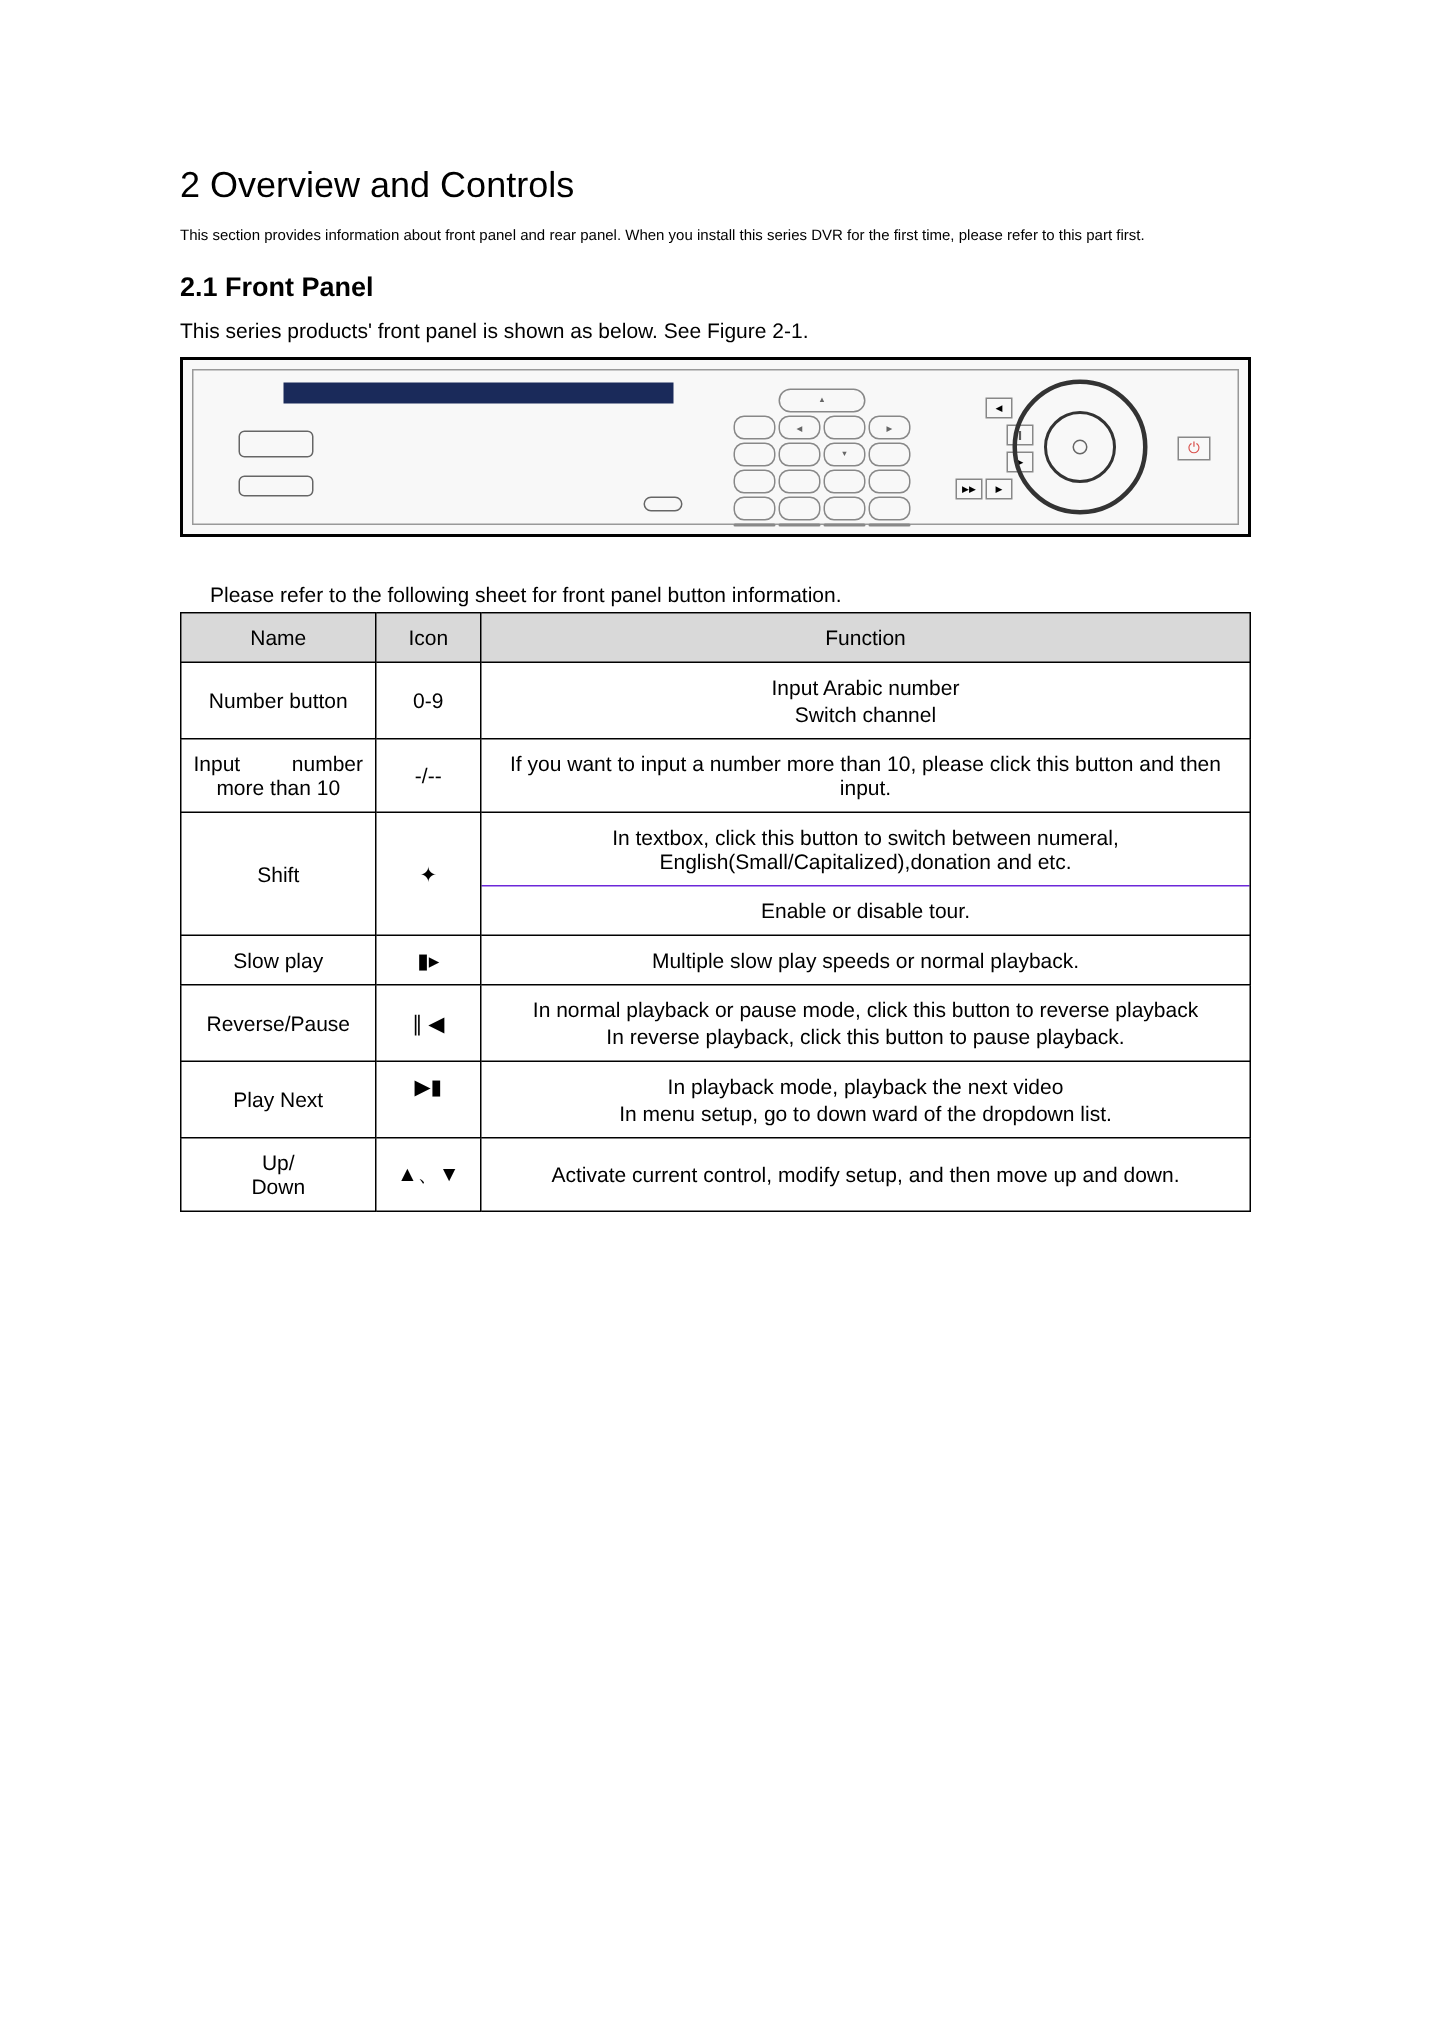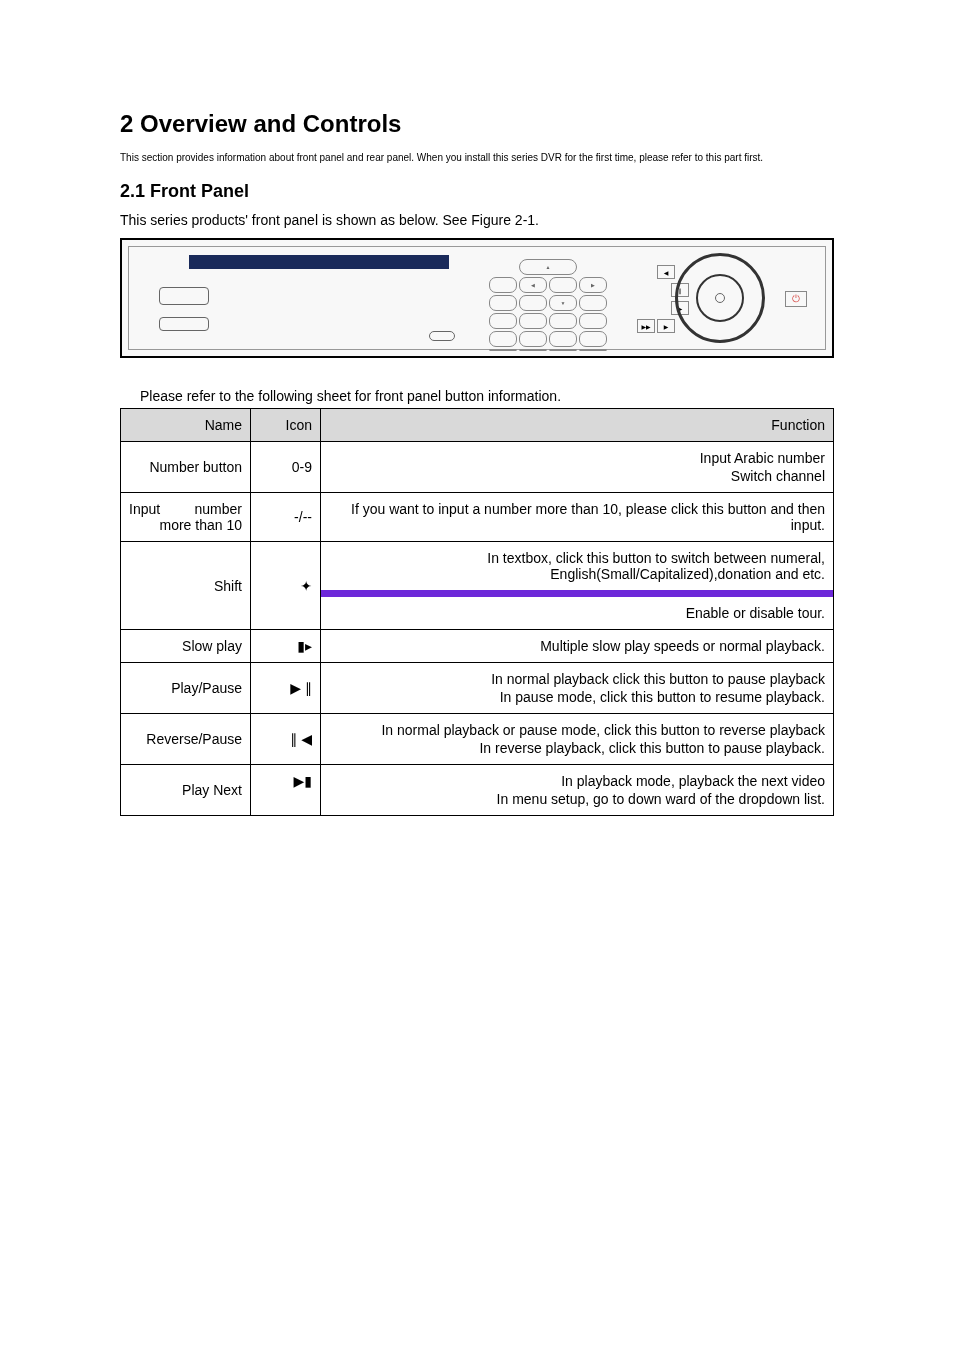--- a/index.html
+++ b/index.html
@@ -6,21 +6,21 @@
     body {
       font-family: Arial, sans-serif;
       background: #fff;
       width: 954px;
       padding: 110px 120px 60px 120px;
       font-size: 14px;
       color: #000;
     }
     h1 {
       font-size: 24px;
-      font-weight: bold;
+      font-weight: normal;
       margin-bottom: 12px;
     }
     .intro-text {
       font-size: 10px;
       line-height: 1.5;
       margin-bottom: 16px;
     }
     h2 {
       font-size: 18px;
       font-weight: bold;
@@ -164,21 +164,21 @@
       margin-top: 20px;
     }
     table {
       border-collapse: collapse;
       width: 100%;
       font-size: 14px;
     }
     th, td {
       border: 1px solid #000;
       padding: 8px 8px;
-      text-align: right;
+      text-align: center;
       vertical-align: middle;
     }
     thead th {
       background: #d9d9d9;
       font-weight: normal;
     }
     .col-name { width: 130px; }
     .col-icon { width: 70px; }
     .name-split {
       display: flex;
@@ -271,47 +271,47 @@
         </div>
         <div>more than 10</div>
       </td>
       <td class="icon-cell">-/--</td>
       <td>If you want to input a number more than 10, please click this button and then input.</td>
     </tr>
     <tr>
       <td>Shift</td>
       <td class="icon-cell">✦</td>
       <td style="padding:0">
-        <div style="padding:8px;border-bottom:7px solid #6d28d9">In textbox, click this button to switch between numeral, English(Small/Capitalized),donation and etc.</div>
+        <div style="padding:8px;border-bottom:1px solid #6d28d9">In textbox, click this button to switch between numeral, English(Small/Capitalized),donation and etc.</div>
         <div style="padding:8px">Enable or disable tour.</div>
       </td>
     </tr>
     <tr>
       <td>Slow play</td>
       <td class="icon-cell">▮▸</td>
       <td>Multiple slow play speeds or normal playback.</td>
-    </tr>
-    <tr>
-      <td>Play/Pause</td>
-      <td class="icon-cell">▶ ∥</td>
-      <td class="func-multi">
-        <div>In normal playback click this button to pause playback</div>
-        <div>In pause mode, click this button to resume playback.</div>
-      </td>
     </tr>
     <tr>
       <td>Reverse/Pause</td>
       <td class="icon-cell">∥ ◀</td>
       <td class="func-multi">
         <div>In normal playback or pause mode, click this button to reverse playback</div>
         <div>In reverse playback, click this button to pause playback.</div>
       </td>
     </tr>
     <tr>
       <td>Play Next</td>
       <td class="icon-cell" style="vertical-align:top">▶▮</td>
       <td class="func-multi">
         <div>In playback mode, playback the next video</div>
         <div>In menu setup, go to down ward of the dropdown list.</div>
       </td>
     </tr>
+    <tr>
+      <td>
+        <div>Up/</div>
+        <div>Down</div>
+      </td>
+      <td class="icon-cell">▲、▼</td>
+      <td>Activate current control, modify setup, and then move up and down.</td>
+    </tr>
   </tbody>
 </table>
 
 </body></html>

